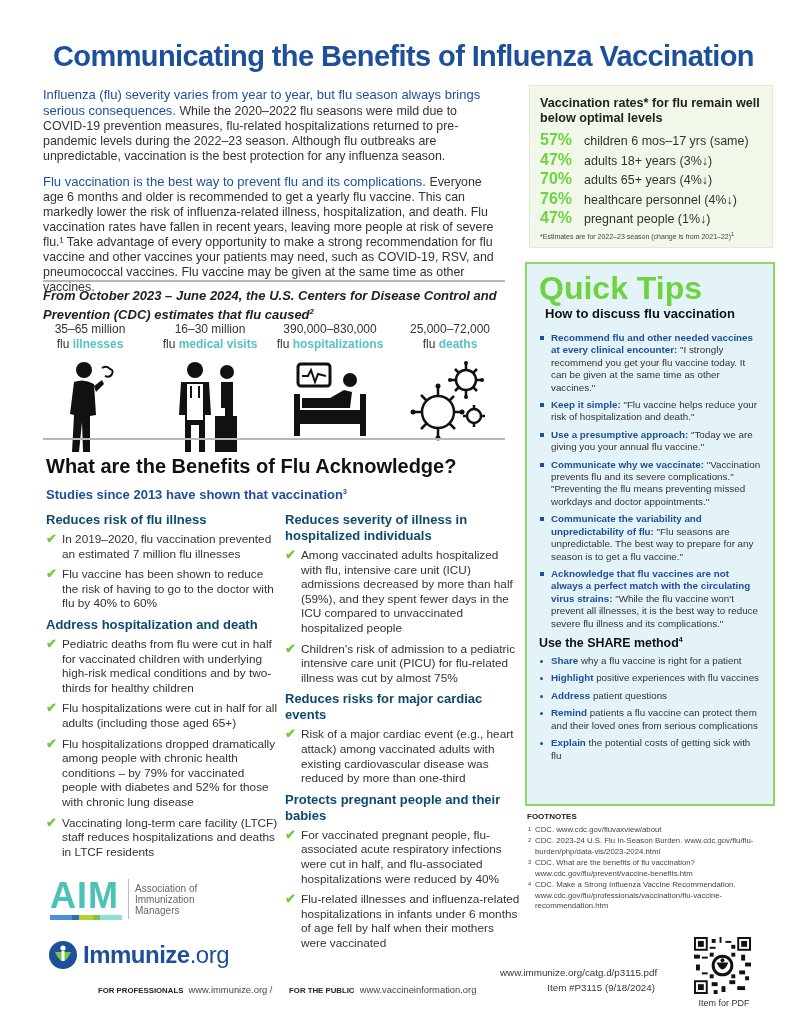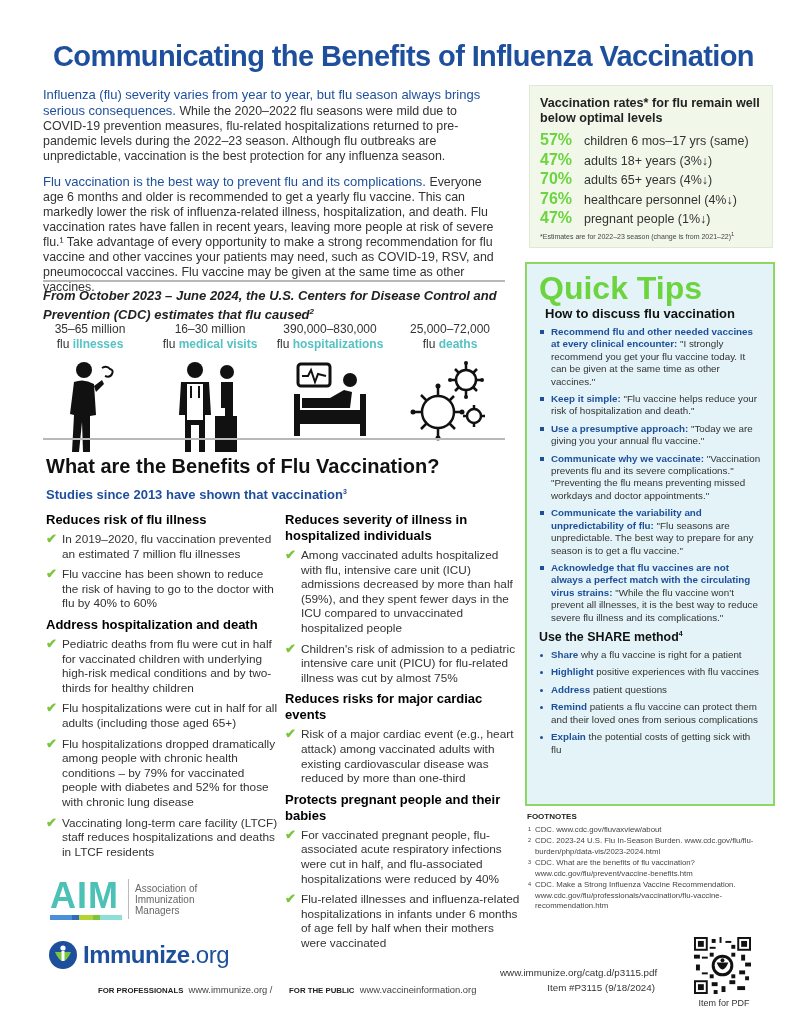--- a/index.html
+++ b/index.html
@@ -20,35 +20,35 @@
   .stats { position: absolute; left: 30px; top: 322px; width: 480px; display: flex; }
   .stat { width: 120px; text-align: center; font-size: 12px; line-height: 15px; color: #333; }
   .stat .hl { color: #55c2c4; font-weight: bold; }
   .stat .ico { height: 95px; display: flex; align-items: flex-start; justify-content: center; margin-top: 8px; }
 
   .benefits-h { position: absolute; left: 46px; top: 455px; font-size: 20px; font-weight: bold; color: #111; }
   .studies { position: absolute; left: 46px; top: 487px; font-size: 13px; font-weight: bold; color: #1e4f9c; }
   .studies sup { font-size: 7px; }
 
   .col { position: absolute; width: 235px; }
-  .col h3 { color: #000000; font-size: 13px; font-weight: bold; line-height: 16px; margin-bottom: 4px; }
+  .col h3 { color: #0c4a6e; font-size: 13px; font-weight: bold; line-height: 16px; margin-bottom: 4px; }
   .col ul { list-style: none; margin-bottom: 6px; }
   .col li { position: relative; padding-left: 16px; font-size: 11.8px; line-height: 14.6px; color: #333; margin-bottom: 6px; }
   .col li .chk { position: absolute; left: 0; top: 0; color: #7cc63f; font-weight: bold; font-size: 13px; }
 
   
   .rates { position: absolute; left: 529px; top: 85px; width: 244px; height: 163px; background: #f1f8ea; border: 1px solid #dfe9d5; padding: 10px 10px 0 10px; }
   .rates h4 { font-size: 12.6px; font-weight: bold; color: #222; line-height: 15px; margin-bottom: 5px; }
   .rate-row { display: flex; align-items: baseline; font-size: 12.5px; line-height: 18.5px; color: #333; }
   .rate-row .pct { color: #6bd43e; font-weight: bold; font-size: 16px; width: 44px; }
   .rates .note { font-size: 7px; color: #444; margin-top: 2px; }
 
   .tips { position: absolute; left: 525px; top: 262px; width: 250px; height: 544px; background: #e3f3f7; border: 2px solid #8ed763; padding: 6px 12px 0 12px; }
   .tips .qt { color: #6bd43e; font-size: 32px; font-weight: bold; line-height: 36px; }
-  .tips h5 { font-size: 13px; font-weight: bold; color: #111; margin-bottom: 5px; padding-left: 6px; }
+  .tips h5 { font-size: 13px; font-weight: bold; color: #111; margin-bottom: 11px; padding-left: 6px; }
   .tips ul { list-style: none; }
   .tips li { position: relative; padding-left: 12px; font-size: 9.8px; line-height: 12.4px; color: #333; margin-bottom: 5px; }
   .tips li::before { content: ""; position: absolute; left: 1px; top: 4px; width: 4px; height: 4px; background: #1e4f9c; }
   .tips li b { color: #1e4f9c; }
   .tips h6 { font-size: 12.4px; font-weight: bold; color: #111; margin: 6px 0 5px 0; }
   .tips h6 sup { font-size: 7px; }
   .share li::before { border-radius: 50%; width: 3px; height: 3px; top: 5px; }
 
   .footnotes { position: absolute; left: 527px; top: 812px; width: 250px; font-size: 7.8px; color: #444; line-height: 10.5px; }
   .footnotes .fh { font-weight: bold; color: #222; font-size: 8px; margin-bottom: 2px; }
@@ -151,21 +151,21 @@
             <circle cx="40" cy="20" r="2"></circle>
             <circle cx="72" cy="20" r="2"></circle>
         </g>
       </svg>
     </div>
   </div>
 </div>
 
 <div class="hr" style="top:438px"></div>
 
-<h2 class="benefits-h">What are the Benefits of Flu Vaccination?</h2>
+<h2 class="benefits-h">What are the Benefits of Flu Acknowledge?</h2>
 <div class="studies"><span>Studies since 2013 have shown that vaccination</span><sup>3</sup></div>
 
 <div class="col" style="left:46px; top:512px;">
   <h3>Reduces risk of flu illness</h3>
   <ul>
     <li><span class="chk">✔</span><span>In 2019–2020, flu vaccination prevented an estimated 7 million flu illnesses</span></li>
     <li><span class="chk">✔</span><span>Flu vaccine has been shown to reduce the risk of having to go to the doctor with flu by 40% to 60%</span></li>
   </ul>
   <h3>Address hospitalization and death</h3>
   <ul>

